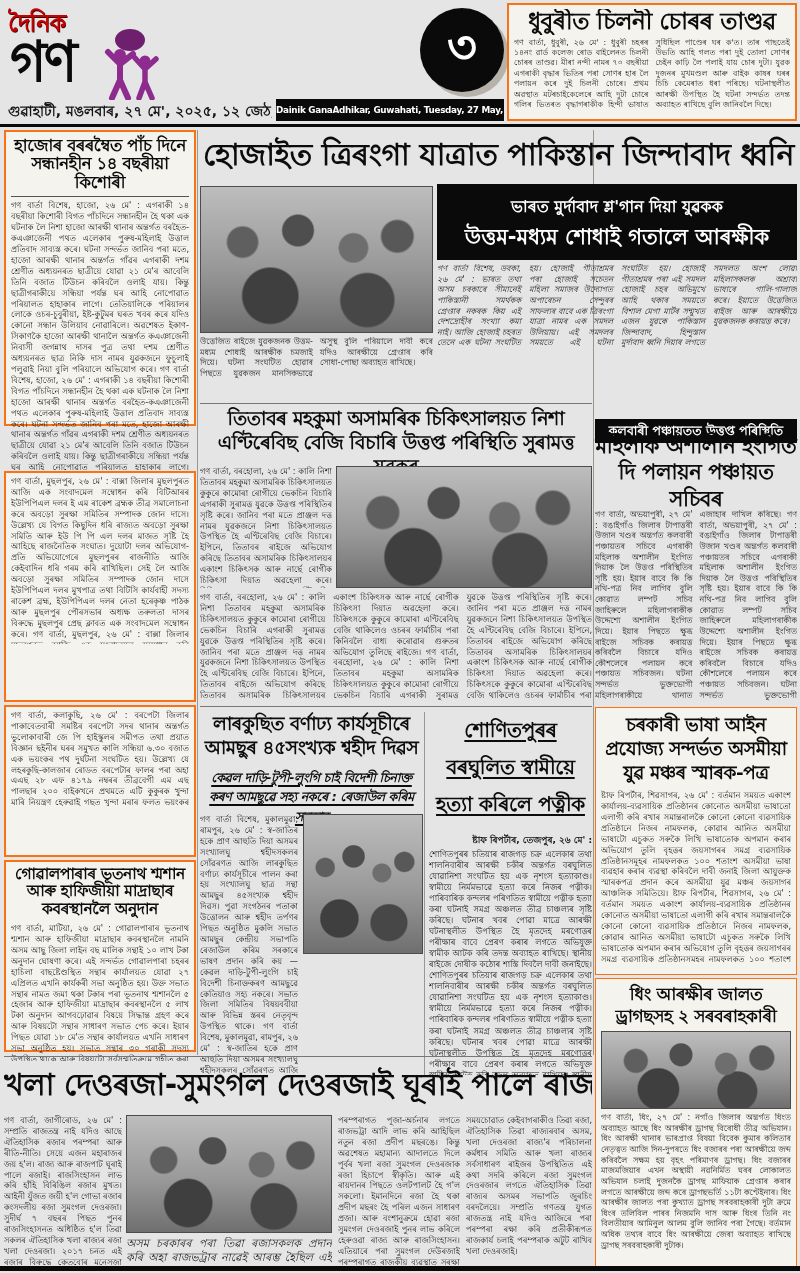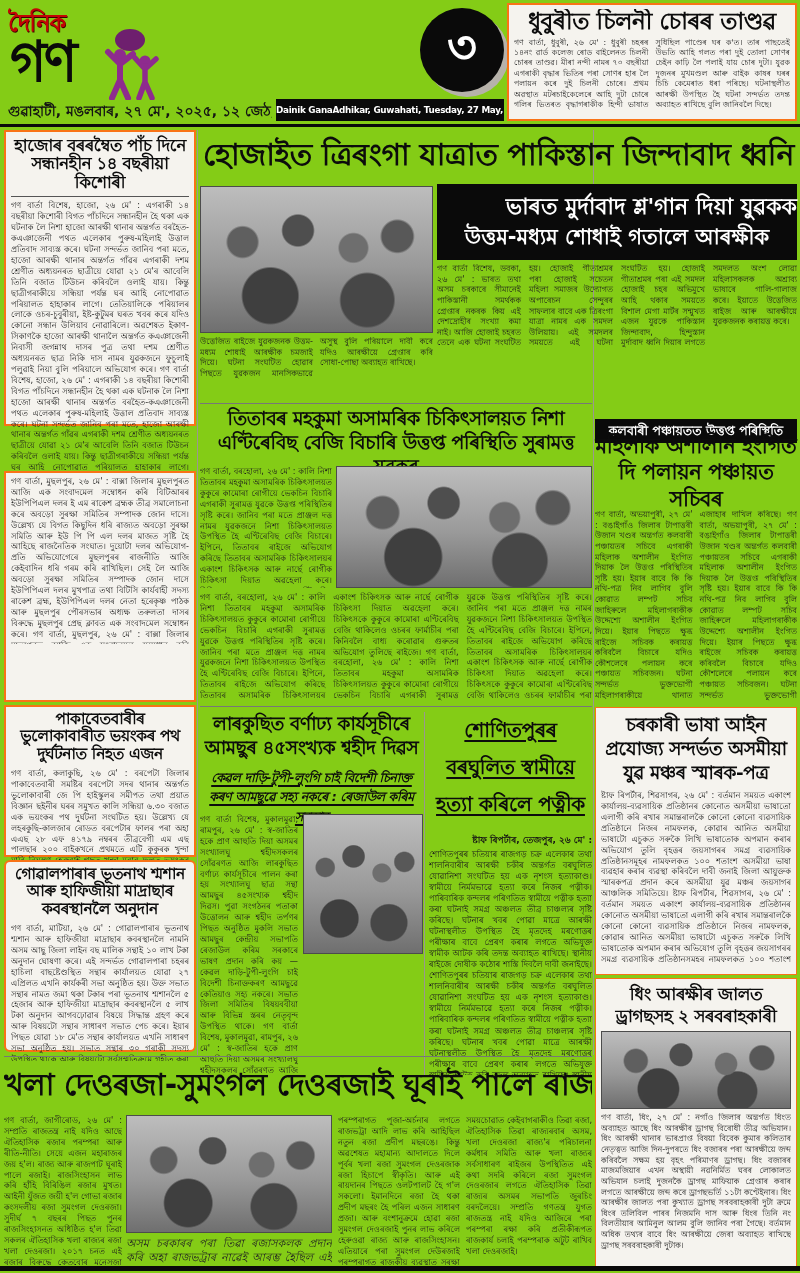--- a/index.html
+++ b/index.html
@@ -1,23 +1,23 @@
 <!DOCTYPE html>
 <html><head>
 <meta charset="utf-8">
 <style>
   html,body{margin:0;padding:0;}
   body{background:#cfccc5;font-family:"DejaVu Sans","Liberation Sans",sans-serif;color:#141414;}
-  .page{position:relative;width:800px;height:1273px;margin:0 auto;background:#84cc16;overflow:hidden;}
+  .page{position:relative;width:800px;height:1273px;margin:0 auto;background:#e5e5e5;overflow:hidden;}
   .abs{position:absolute;box-sizing:border-box;}
   .hl{font-weight:bold;text-align:center;line-height:1.12;letter-spacing:-0.4px;color:#0c0c0c;}
   .body-text{font-size:8.2px;line-height:1.33;text-align:justify;overflow:hidden;color:#1c1c1c;}
   .cols2{column-count:2;column-gap:7px;}
   .cols3{column-count:3;column-gap:8px;}
-  .cols4{column-count:4;column-gap:8px;}
+  .cols4{column-count:4;column-gap:8px;font-style:italic;}
   .nbox{border:2px solid #f97316;padding:3px 5px;background:#f5f3ee;}
   .photo{border:1px solid #4c4c4c;background:
       radial-gradient(circle at 18% 38%, #5f5f5f 0 7%, rgba(0,0,0,0) 8%),
       radial-gradient(circle at 42% 30%, #4e4e4e 0 9%, rgba(0,0,0,0) 10%),
       radial-gradient(circle at 66% 42%, #6e6e6e 0 8%, rgba(0,0,0,0) 9%),
       radial-gradient(circle at 85% 34%, #585858 0 7%, rgba(0,0,0,0) 8%),
       radial-gradient(circle at 30% 75%, #3f3f3f 0 14%, rgba(0,0,0,0) 15%),
       radial-gradient(circle at 72% 78%, #474747 0 13%, rgba(0,0,0,0) 14%),
       linear-gradient(180deg,#bdbdbd,#999 55%,#6f6f6f);}
   .reverse{background:#0a0a0a;color:#fff;}
@@ -62,35 +62,34 @@
   <div class="abs nbox" style="left:4px;top:130px;width:192px;height:296px;">
     <div class="hl" style="font-size:16.5px;padding:2px 0 4px 0;border-bottom:1px solid #555;margin-bottom:3px;">হাজোৰ বৰৰম্বৈত পাঁচ দিনে সন্ধানহীন ১৪ বছৰীয়া কিশোৰী</div>
     <div class="body-text" style="height:270px;">গণ বাৰ্তা বিশেষ, হাজো, ২৬ মে' : এগৰাকী ১৪ বছৰীয়া কিশোৰী বিগত পাঁচদিনে সন্ধানহীন হৈ থকা এক ঘটনাক লৈ নিশা হাজো আৰক্ষী থানাৰ অন্তৰ্গত বৰহৈত-কএঞাজেনী পথত এলেকাৰ পুৰুষ-মহিলাই উত্তাল প্ৰতিবাদ সাব্যস্ত কৰে। ঘটনা সন্দৰ্ভত জানিব পৰা মতে, হাজো আৰক্ষী থানাৰ অন্তৰ্গত গাঁৱৰ এগৰাকী দশম শ্ৰেণীত অধ্যয়নৰত ছাত্ৰীয়ে যোৱা ২১ মে'ৰ আবেলি তিনি বজাত টিউচন কৰিবলৈ ওলাই যায়। কিন্তু ছাত্ৰীগৰাকীয়ে সন্ধিয়া পৰ্যন্ত ঘৰ আহি নোপোৱাত পৰিয়ালত হাহাকাৰ লাগে। তেতিয়ালিকে পৰিয়ালৰ লোকে ওচৰ-চুবুৰীয়া, ইষ্ট-কুটুমৰ ঘৰত খবৰ কৰে যদিও কোনো সন্ধান উলিয়াব নোৱাৰিলে। অৱশেষত ইকাণ-সিকাণকৈ হাজো আৰক্ষী থানালৈ অন্তৰ্গত কএঞাজেনী নিবাসী জগন্নাথ দাসৰ পুত্ৰ তথা দশম শ্ৰেণীত অধ্যয়নৰত ছাত্ৰ নিকি দাস নামৰ যুৱকজনে ফুচুলাই পলুৱাই নিয়া বুলি পৰিয়ালে অভিযোগ কৰে। গণ বাৰ্তা বিশেষ, হাজো, ২৬ মে' : এগৰাকী ১৪ বছৰীয়া কিশোৰী বিগত পাঁচদিনে সন্ধানহীন হৈ থকা এক ঘটনাক লৈ নিশা হাজো আৰক্ষী থানাৰ অন্তৰ্গত বৰহৈত-কএঞাজেনী পথত এলেকাৰ পুৰুষ-মহিলাই উত্তাল প্ৰতিবাদ সাব্যস্ত কৰে। ঘটনা সন্দৰ্ভত জানিব পৰা মতে, হাজো আৰক্ষী থানাৰ অন্তৰ্গত গাঁৱৰ এগৰাকী দশম শ্ৰেণীত অধ্যয়নৰত ছাত্ৰীয়ে যোৱা ২১ মে'ৰ আবেলি তিনি বজাত টিউচন কৰিবলৈ ওলাই যায়। কিন্তু ছাত্ৰীগৰাকীয়ে সন্ধিয়া পৰ্যন্ত ঘৰ আহি নোপোৱাত পৰিয়ালত হাহাকাৰ লাগে। তেতিয়ালিকে পৰিয়ালৰ লোকে ওচৰ-চুবুৰীয়া, ইষ্ট-কুটুমৰ ঘৰত খবৰ কৰে যদিও কোনো সন্ধান উলিয়াব নোৱাৰিলে। অৱশেষত ইকাণ-সিকাণকৈ হাজো আৰক্ষী থানালৈ অন্তৰ্গত কএঞাজেনী নিবাসী জগন্নাথ দাসৰ পুত্ৰ তথা দশম শ্ৰেণীত অধ্যয়নৰত ছাত্ৰ নিকি দাস নামৰ যুৱকজনে ফুচুলাই পলুৱাই নিয়া বুলি পৰিয়ালে অভিযোগ কৰে।</div>
   </div>
 
   <div class="abs nbox" style="left:4px;top:471px;width:192px;height:231px;">
     <div class="body-text" style="height:168px;">গণ বাৰ্তা, মুছলপুৰ, ২৬ মে' : বাক্সা জিলাৰ মুছলপুৰত আজি এক সংবাদমেল সম্বোধন কৰি বিটিআৰৰ ইউপিপিএল দলৰ ই এম ৰাকেশ ব্ৰহ্মক তীব্ৰ সমালোচনা কৰে অবড়ো সুৰক্ষা সমিতিৰ সম্পাদক জোন দাসে। উল্লেখ্য যে বিগত কিছুদিন ধৰি ৰাজ্যত অবড়ো সুৰক্ষা সমিতি আৰু ইউ পি পি এল দলৰ মাজত সৃষ্টি হৈ আহিছে ৰাজনৈতিক সংঘাত। দুয়োটা দলৰ অভিযোগ-প্ৰতি অভিযোগেৰে মুছলপুৰৰ ৰাজনীতি আজি কেইবাদিন ধৰি গৰম কৰি ৰাখিছিল। সেই লৈ আজি অবড়ো সুৰক্ষা সমিতিৰ সম্পাদক জোন দাসে ইউপিপিএল দলৰ মুখপাত্ৰ তথা বিটিসি কাৰ্যবাহী সদস্য ৰাকেশ ব্ৰহ্ম, ইউপিপিএল দলৰ নেতা হৰেকৃষ্ণ পাঠক আৰু মুছলপুৰ পৌৰসভাৰ অধ্যক্ষ তৰুলতা দাসৰ বিৰুদ্ধে মুছলপুৰ প্ৰেছ ক্লাবত এক সংবাদমেল সম্বোধন কৰে। গণ বাৰ্তা, মুছলপুৰ, ২৬ মে' : বাক্সা জিলাৰ মুছলপুৰত আজি এক সংবাদমেল সম্বোধন কৰি বিটিআৰৰ ইউপিপিএল দলৰ ই এম ৰাকেশ ব্ৰহ্মক তীব্ৰ সমালোচনা কৰে অবড়ো সুৰক্ষা সমিতিৰ সম্পাদক জোন দাসে। উল্লেখ্য যে বিগত কিছুদিন ধৰি ৰাজ্যত অবড়ো সুৰক্ষা সমিতি আৰু ইউ পি পি এল দলৰ মাজত সৃষ্টি হৈ আহিছে ৰাজনৈতিক সংঘাত। দুয়োটা দলৰ অভিযোগ-প্ৰতি অভিযোগেৰে মুছলপুৰৰ ৰাজনীতি আজি কেইবাদিন ধৰি গৰম কৰি ৰাখিছিল। সেই লৈ আজি অবড়ো সুৰক্ষা সমিতিৰ সম্পাদক জোন দাসে ইউপিপিএল দলৰ মুখপাত্ৰ তথা বিটিসি কাৰ্যবাহী সদস্য ৰাকেশ ব্ৰহ্ম, ইউপিপিএল দলৰ নেতা হৰেকৃষ্ণ পাঠক আৰু মুছলপুৰ পৌৰসভাৰ অধ্যক্ষ তৰুলতা দাসৰ বিৰুদ্ধে মুছলপুৰ প্ৰেছ ক্লাবত এক সংবাদমেল সম্বোধন কৰে।</div>
   </div>
 
   <div class="abs nbox" style="left:4px;top:705px;width:192px;height:152px;">
-    <div class="hl" style="font-size:15.5px;padding:1px 0 3px 0;margin-bottom:2px;">পাকাবেতবাৰীৰ ভুলোকাবাৰীত ভয়ংকৰ পথ দুৰ্ঘটনাত নিহত এজন</div>
     <div class="body-text" style="height:96px;">গণ বাৰ্তা, কলাকুছি, ২৬ মে' : বৰপেটা জিলাৰ পাকাবেতবাৰী সমষ্টিৰ বৰপেটা সদৰ থানাৰ অন্তৰ্গত ভুলোকাবাৰী জে পি হাইস্কুলৰ সমীপত তথা প্ৰয়াত বিজ্ঞান ছইনীৰ ঘৰৰ সমুখত কালি সন্ধিয়া ৬.৩০ বজাত এক ভয়ংকৰ পথ দুৰ্ঘটনা সংঘটিত হয়। উল্লেখ্য যে লহৰকুছি-কালজাৰ ৰোডত বৰপেটাৰ ফালৰ পৰা অহা এএছ ২৮ এফ ৪১৭৯ নম্বৰৰ তীব্ৰবেগী এম এছ পালছাৰ ২০০ বাইকখনে প্ৰথমতে এটি কুকুৰক খুন্দা মাৰি নিয়ন্ত্ৰণ হেৰুৱাই গছত খুন্দা মৰাৰ ফলত ভয়ংকৰ পথ দুৰ্ঘটনাত পতিত হৈ আঘাতপ্ৰাপ্ত হয়। নিহত কুকুৰজোৰৰ লগতে ২১ বছৰীয়া ছবিৰ ৰহমান নামৰ বাইক আৰোহী যুৱকজনৰ ঘটনাস্থলীতেই মৃত্যু হয়। মৃত ছবিৰ ৰহমান বৰপেটা জিলাৰ শুকমানাহ-পন্মাপাৰ গাঁৱৰ ৰহিম আলমৰ পুত্ৰ।</div>
   </div>
 
-  <div class="abs nbox" style="left:4px;top:860px;width:192px;height:192px;border-radius:6px;">
+  <div class="abs nbox" style="left:4px;top:860px;width:192px;height:192px;">
     <div class="hl" style="font-size:15.5px;padding:1px 0 3px 0;margin-bottom:2px;">গোৱালপাৰাৰ ভূতনাথ শ্মশান আৰু হাফিজীয়া মাদ্ৰাছাৰ কবৰস্থানলৈ অনুদান</div>
     <div class="body-text" style="height:138px;">গণ বাৰ্তা, মাটিয়া, ২৬ মে' : গোৱালপাৰাৰ ভূতনাথ শ্মশান আৰু হাফিজীয়া মাদ্ৰাছাৰ কবৰস্থানলৈ নামনি অসম আছু জিলা লাইন বছ মালিক সন্থাই ১০ লাখ টকা অনুদান ঘোষণা কৰে। এই সন্দৰ্ভত গোৱালপাৰা চহৰৰ হাচিলা বাছষ্টেণ্ডস্থিত সন্থাৰ কাৰ্যালয়ত যোৱা ২৭ এপ্ৰিলত এখনি কাৰ্যকৰী সভা অনুষ্ঠিত হয়। উক্ত সভাত সন্থাৰ নামত জমা থকা টকাৰ পৰা ভূতনাথ শ্মশানলৈ ৫ হেজাৰ আৰু হাফিজীয়া মাদ্ৰাছাৰ কবৰস্থানলৈ ৫ লাখ টকা অনুদান আগবঢ়োৱাৰ বিষয়ে সিদ্ধান্ত গ্ৰহণ কৰে আৰু বিষয়টো সন্থাৰ সাধাৰণ সভাত পেচ কৰে। ইয়াৰ পিছত যোৱা ১৮ মে'ত সন্থাৰ কাৰ্যালয়ত এখনি সাধাৰণ সভা অনুষ্ঠিত হয়। সভাত সন্থাৰ ৩০ গৰাকী সদস্য উপস্থিত থাকে আৰু বিষয়টো সৰ্বসম্মতিক্ৰমে গৃহীত কৰা হয়।</div>
   </div>
 
   <div class="abs hl" style="left:200px;top:131px;width:597px;height:47px;font-size:30px;line-height:47px;white-space:nowrap;overflow:hidden;">হোজাইত ত্ৰিৰংগা যাত্ৰাত পাকিস্তান জিন্দাবাদ ধ্বনি</div>
 
   <div class="abs photo" style="left:200px;top:186px;width:233px;height:147px;"></div>
 
   <div class="abs reverse" style="left:437px;top:184px;width:360px;height:76px;text-align:center;font-weight:bold;padding-top:7px;box-sizing:border-box;">
-    <div style="font-size:22px;line-height:31px;text-align:right;">ভাৰত মুৰ্দাবাদ শ্ল'গান দিয়া যুৱকক</div>
+    <div style="font-size:16px;line-height:31px;">ভাৰত মুৰ্দাবাদ শ্ল'গান দিয়া যুৱকক</div>
     <div style="font-size:21px;line-height:31px;">উত্তম-মধ্যম শোধাই গতালে আৰক্ষীক</div>
   </div>
 
   <div class="abs body-text cols4" style="left:437px;top:264px;width:360px;height:136px;font-size:8px;">গণ বাৰ্তা বিশেষ, ডবকা, ২৬ মে' : ভাৰত তথা অসম চৰকাৰে সীমানেই পাকিস্তানী সমৰ্থকক গ্ৰেপ্তাৰ নকৰক কিয় এই দেশদ্ৰোহীৰ সংখ্যা কমা নাই। আজি হোজাই চহৰত তেনে এক ঘটনা সংঘটিত হয়। হোজাই গীতাশ্ৰমৰ পৰা হোজাই সচেতন মহিলা সমাজৰ উদ্যোগত অপাৰেচন সেন্দুৰৰ সাফল্যৰ বাবে এক ত্ৰিৰংগা যাত্ৰা নামৰ এক সমদল উলিয়ায়। এই সমদলৰ সময়তে এই ঘটনা সংঘটিত হয়। হোজাই গীতাশ্ৰমৰ পৰা এই সমদল হোজাই চহৰ অভিমুখে আহি থকাৰ সময়তে বিশাল মেগা মাৰ্টৰ সন্মুখত এজন যুৱকে পাকিস্তান জিন্দাবাদ, হিন্দুস্তান মুৰ্দাবাদ ধ্বনি দিয়াৰ লগতে সমদলত অংশ লোৱা মহিলাসকলক অশ্ৰাব্য ভাষাৰে গালি-গালাজ কৰে। ইয়াতে উত্তেজিত ৰাইজ আৰু আৰক্ষীয়ে যুৱকজনক কৰায়ত্ত কৰে।</div>
   <div class="abs body-text cols2" style="left:200px;top:337px;width:233px;height:64px;font-size:8px;">উত্তেজিত ৰাইজে যুৱকজনক উত্তম-মধ্যম শোধাই আৰক্ষীক চমজাই দিয়ে। ঘটনা সংঘটিত হোৱাৰ পিছতে যুৱকজন মানসিকভাৱে অসুস্থ বুলি পৰিয়ালে দাবী কৰে যদিও আৰক্ষীয়ে গ্ৰেপ্তাৰ কৰি সোধা-পোছা অব্যাহত ৰাখিছে।</div>
 
   <div class="abs" style="left:200px;top:403px;width:392px;height:0;border-top:1px solid #777;"></div>
   <div class="abs hl" style="left:200px;top:407px;width:392px;height:54px;font-size:19px;line-height:1.25;">তিতাবৰ মহকুমা অসামৰিক চিকিৎসালয়ত নিশা এণ্টিৰেবিছ বেজি বিচাৰি উত্তপ্ত পৰিস্থিতি সুৰামত্ত যুৱকৰ</div>
   <div class="abs body-text" style="left:200px;top:466px;width:132px;height:122px;">গণ বাৰ্তা, বৰহোলা, ২৬ মে' : কালি নিশা তিতাবৰ মহকুমা অসামৰিক চিকিৎসালয়ত কুকুৰে কামোৰা ৰোগীয়ে ভেকচিন বিচাৰি এগৰাকী সুৰামত্ত যুৱকে উত্তপ্ত পৰিস্থিতিৰ সৃষ্টি কৰে। জানিব পৰা মতে প্ৰাঞ্জল দত্ত নামৰ যুৱকজনে নিশা চিকিৎসালয়ত উপস্থিত হৈ এণ্টিৰেবিছ বেজি বিচাৰে। ইপিনে, তিতাবৰ ৰাইজে অভিযোগ কৰিছে তিতাবৰ অসামৰিক চিকিৎসালয়ৰ একাংশ চিকিৎসক আৰু নাৰ্ছে ৰোগীক চিকিৎসা দিয়াত অৱহেলা কৰে। চিকিৎসকে কুকুৰে কামোৰা এণ্টিৰেবিছ বেজি থাকিলেও ওচৰৰ ফাৰ্মাচীৰ পৰা কিনিবলৈ বাধ্য কৰোৱাৰ গুৰুতৰ অভিযোগ তুলিছে ৰাইজে।</div>
   <div class="abs photo" style="left:336px;top:466px;width:256px;height:122px;"></div>

